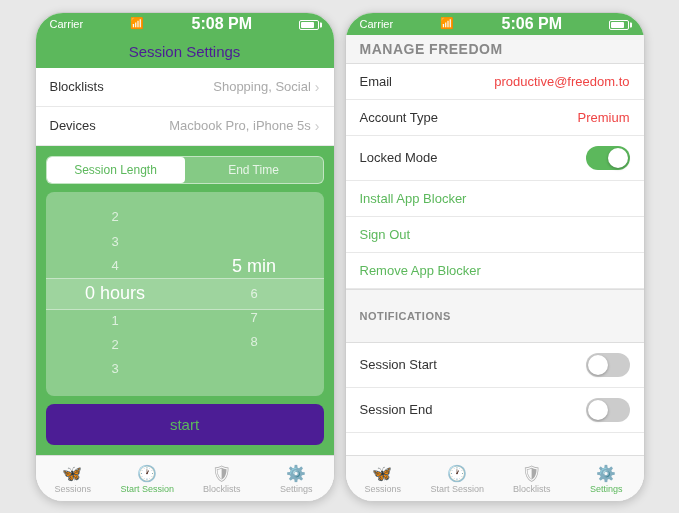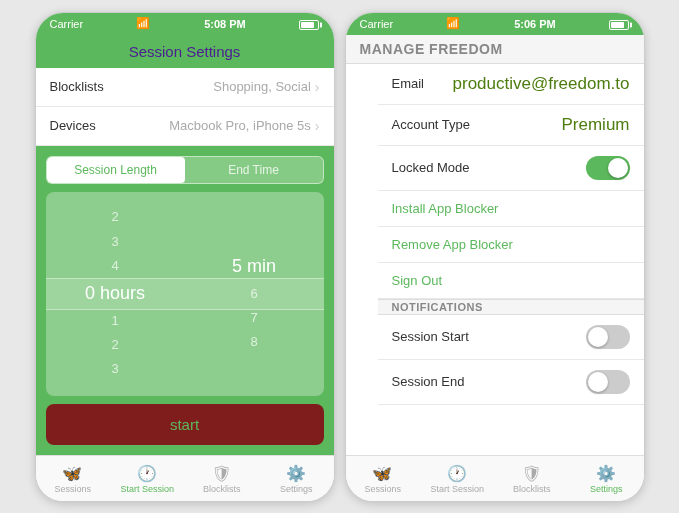--- a/index.html
+++ b/index.html
@@ -34,21 +34,21 @@
       color: white;
       display: flex;
       justify-content: space-between;
       align-items: center;
       padding: 4px 14px;
       font-size: 11px;
       height: 22px;
       gap: 16px;
     }
     .status-bar .carrier { font-size: 11px; }
-    .status-bar .time { font-size: 11px; font-weight: 600; }
+    .status-bar .time { font-size: 16px; font-weight: 600; }
     .battery-icon {
       width: 20px;
       height: 10px;
       border: 1.5px solid white;
       border-radius: 2px;
       position: relative;
       display: inline-flex;
       align-items: center;
       padding: 1px;
     }
@@ -176,21 +176,21 @@
       transform: translateY(-50%);
       height: 32px;
       background: rgba(255,255,255,0.15);
       border-top: 1px solid rgba(255,255,255,0.4);
       border-bottom: 1px solid rgba(255,255,255,0.4);
       pointer-events: none;
     }
 
     
     .start-btn {
-      background: #7f1d1d;
+      background: #4c1d95;
       color: #5cb85c;
       border: none;
       border-radius: 8px;
       padding: 12px;
       font-size: 15px;
       font-weight: 500;
       width: 100%;
       cursor: pointer;
       text-align: center;
     }
@@ -214,33 +214,32 @@
       color: #aaa;
       cursor: pointer;
     }
     .tab-bar-item.active { color: #5cb85c; }
     .tab-bar-item .icon { font-size: 16px; }
 
     
     .manage-section {
       flex: 1;
       overflow-y: auto;
-      margin-left: 32px;
     }
     .manage-row {
       display: flex;
       justify-content: space-between;
       align-items: center;
       padding: 10px 14px;
       border-bottom: 1px solid #e8e8e8;
       background: #fff;
       font-size: 13px;
     }
     .manage-row .row-label { color: #333; }
-    .manage-row .row-value { color: #4d7c0f; font-size: 17px; }
+    .manage-row .row-value { color: #ef4444; font-size: 13px; }
 
     .green-link {
       color: #5cb85c;
       font-size: 13px;
     }
 
     
     .toggle-switch {
       width: 44px;
       height: 24px;
@@ -263,21 +262,21 @@
     .toggle-switch.off {
       background: #ccc;
     }
     .toggle-switch.off::after {
       right: auto;
       left: 2px;
     }
 
     .section-divider {
       background: #f5f5f5;
-      padding: 1px 14px;
+      padding: 20px 14px;
       font-size: 11px;
       font-weight: 600;
       color: #888;
       letter-spacing: 0.5px;
       border-bottom: 1px solid #ddd;
       border-top: 1px solid #ddd;
     }
   </style>
 </head>
 <body>
@@ -403,25 +402,25 @@
     <div class="manage-row">
       <span class="row-label">Locked Mode</span>
       <span class="toggle-switch"></span>
     </div>
 
     <div class="manage-row">
       <span class="green-link">Install App Blocker</span>
     </div>
 
     <div class="manage-row">
+      <span class="green-link">Sign Out</span>
+    </div>
+
+    <div class="manage-row">
       <span class="green-link">Remove App Blocker</span>
-    </div>
-
-    <div class="manage-row">
-      <span class="green-link">Sign Out</span>
     </div>
 
     <div class="section-divider">NOTIFICATIONS</div>
 
     <div class="manage-row">
       <span class="row-label">Session Start</span>
       <span class="toggle-switch off"></span>
     </div>
 
     <div class="manage-row">

